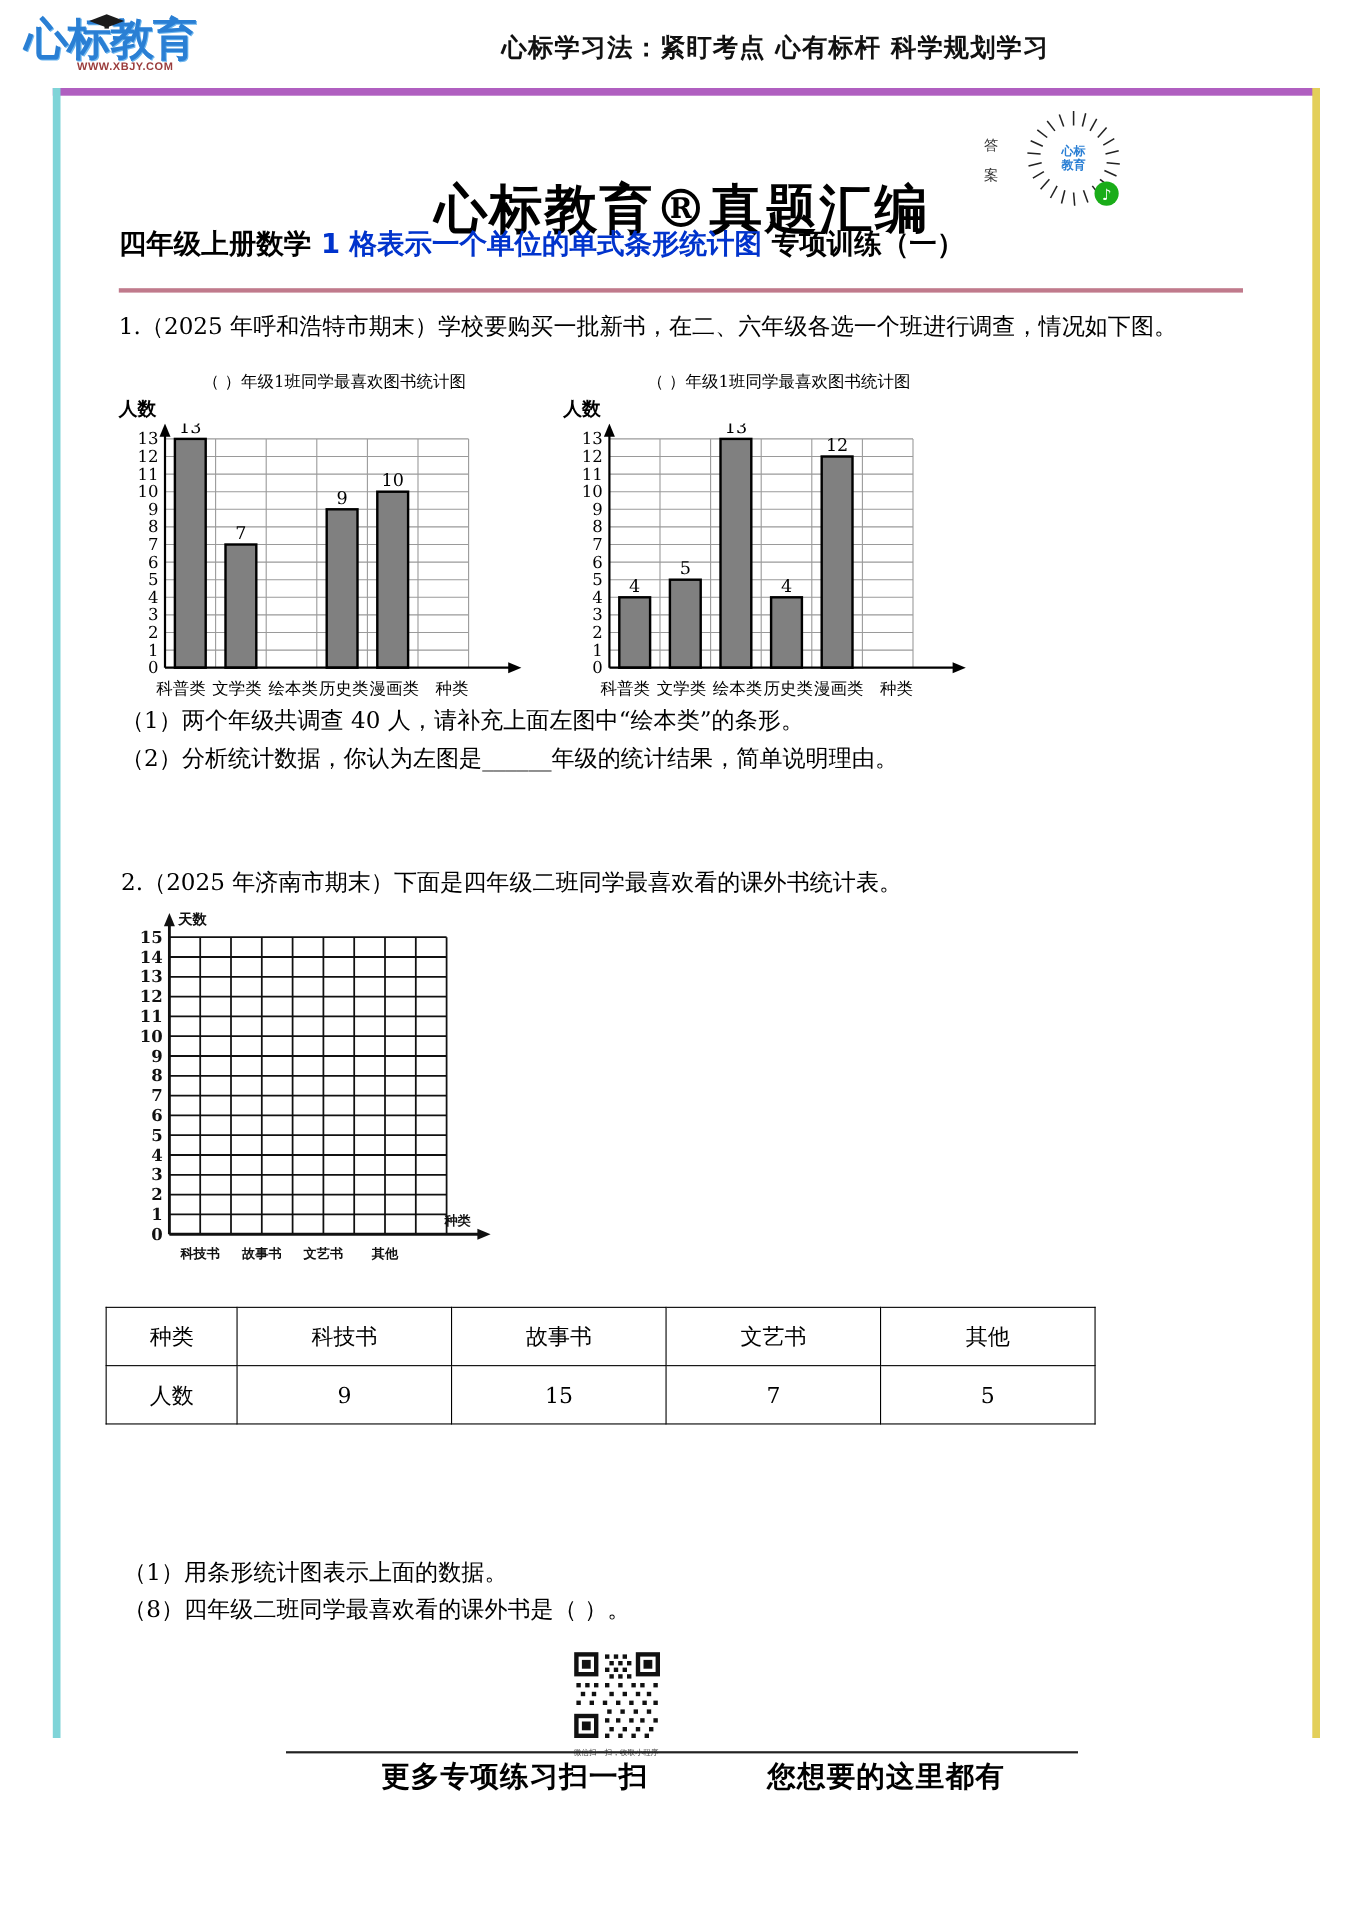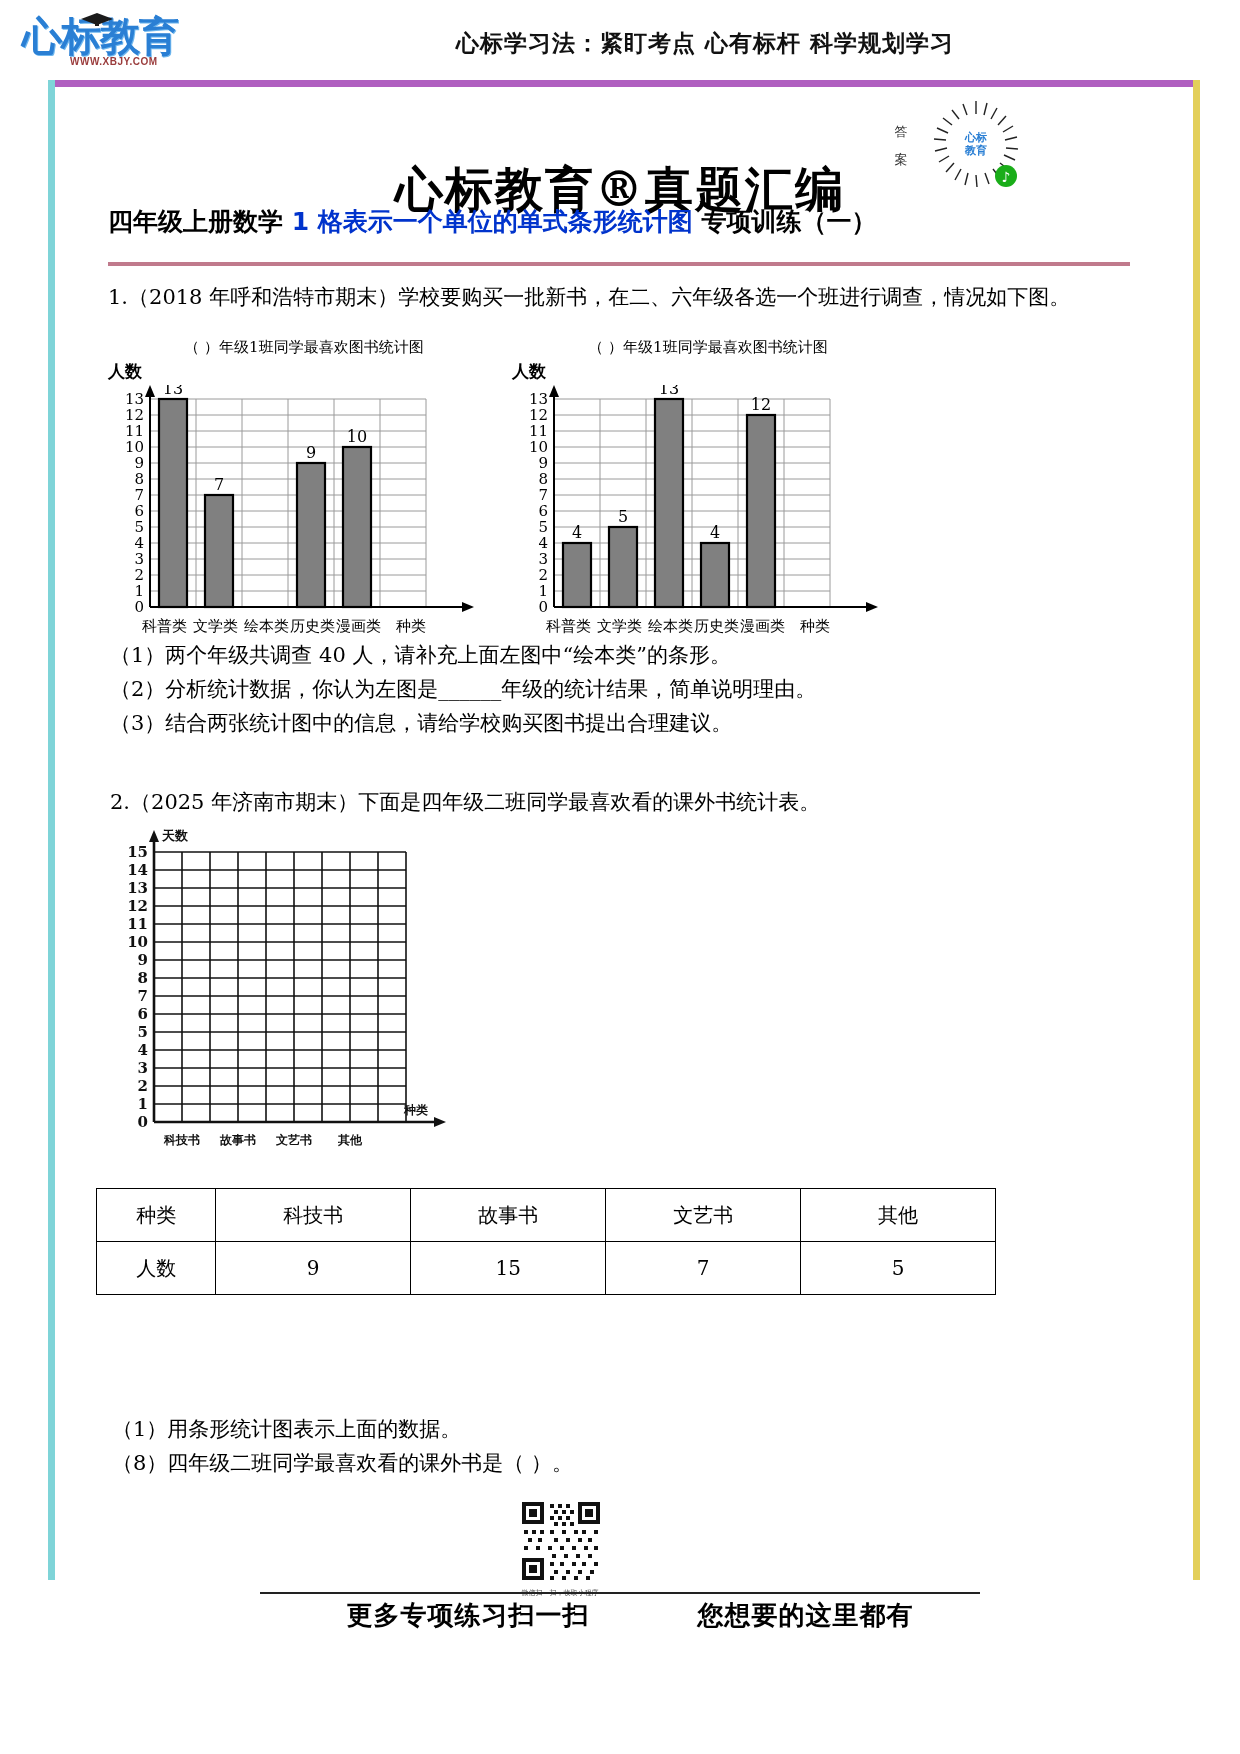--- a/index.html
+++ b/index.html
@@ -198,21 +198,21 @@
     </svg>
   </div>
 
   <div class="subtitle">
     <span>四年级上册数学</span>
     <span class="hl">1 格表示一个单位的单式条形统计图</span>
     <span>专项训练（一）</span>
   </div>
   <div class="rule"></div>
 
-  <div class="q q1-stem">1.（2018 年呼和浩特市期末）学校要购买一批新书，在二、六年级各选一个班进行调查，情况如下图。</div>
+  <div class="q q1-stem">1.（2025 年呼和浩特市期末）学校要购买一批新书，在二、六年级各选一个班进行调查，情况如下图。</div>
 
   <div class="chart-wrap chart1">
     <div class="chart-title">（   ）年级1班同学最喜欢图书统计图</div>
     <div class="axis-label-y">人数</div>
     <div class="plot">
       <svg width="380" height="232" viewBox="0 0 380 232">
 
         <g stroke="#9a9a9a" stroke-width="1">
 
           <line x1="46" y1="14" x2="322" y2="14"></line>
@@ -353,21 +353,20 @@
       <span style="left:140px">绘本类</span>
       <span style="left:186px">历史类</span>
       <span style="left:232px">漫画类</span>
       <span style="left:292px">种类</span>
     </div>
   </div>
 
   <div class="q q1-subs">
     <div>（1）两个年级共调查 40 人，请补充上面左图中“绘本类”的条形。</div>
     <div>（2）分析统计数据，你认为左图是______年级的统计结果，简单说明理由。</div>
-    <div>（3）结合两张统计图中的信息，请给学校购买图书提出合理建议。</div>
   </div>
 
   <div class="q q2-stem">2.（2025 年济南市期末）下面是四年级二班同学最喜欢看的课外书统计表。</div>
 
   <div class="gridchart">
     <svg width="370" height="340" viewBox="0 0 370 340">
 
       <g stroke="#111" stroke-width="1.6" fill="none">
         <line x1="50" y1="32" x2="302" y2="32"></line>
         <line x1="50" y1="50" x2="302" y2="50"></line>

